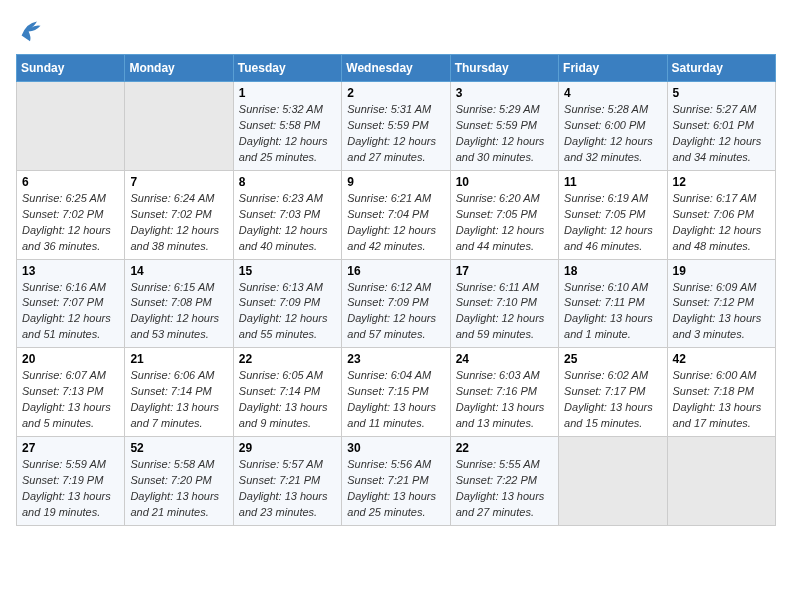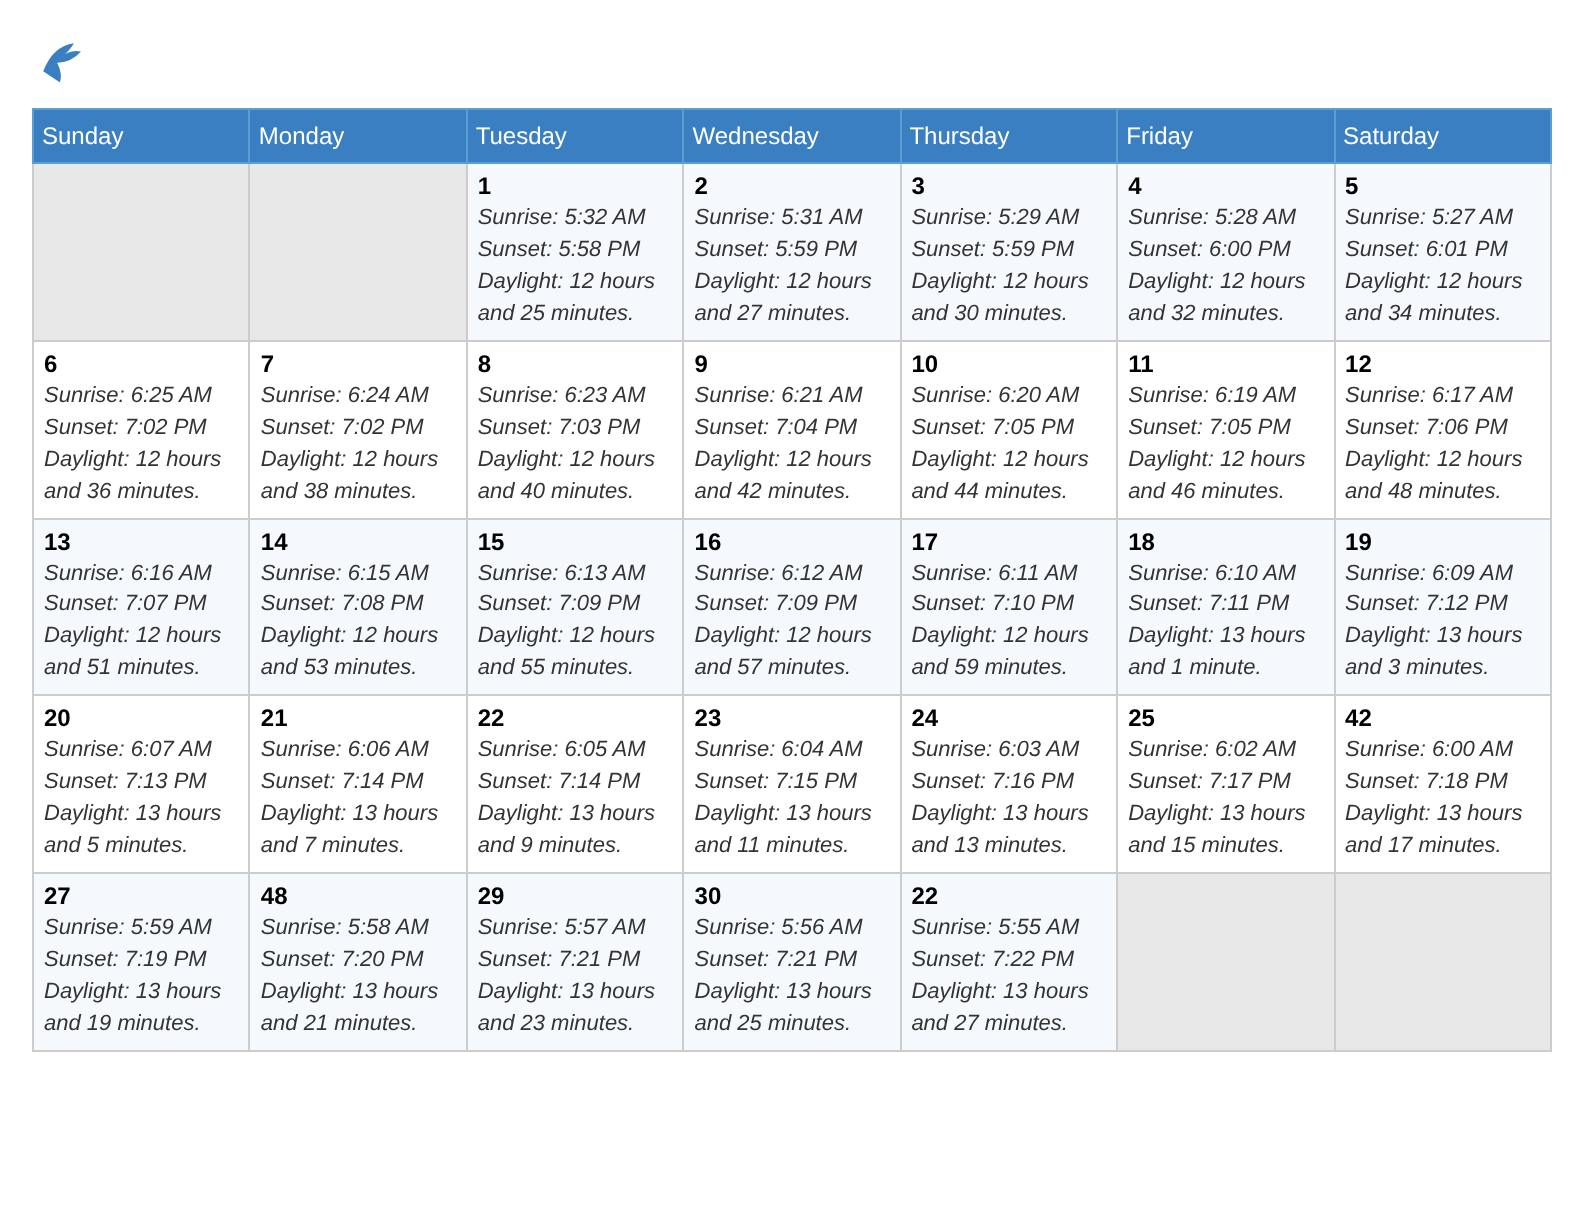--- a/index.html
+++ b/index.html
@@ -50,21 +50,21 @@
       width: 100%;
       border-collapse: collapse;
       font-size: 11px;
     }
     thead tr th {
       background-color: #3a7fc1;
       color: #fff;
       padding: 6px 4px;
       text-align: left;
       font-size: 12px;
-      font-weight: normal;
+      font-weight: bold;
       border: 1px solid #5a9fd4;
     }
     tbody tr td {
       border: 1px solid #ccc;
       padding: 4px 5px;
       vertical-align: top;
       height: 78px;
       width: calc(100% / 7);
       background: #fff;
     }
@@ -234,21 +234,21 @@
           <span class="day-number">42</span>
           <div class="day-info">Sunrise: 6:00 AM<br>Sunset: 7:18 PM<br>Daylight: 13 hours and 17 minutes.</div>
         </td>
       </tr>
       <tr>
         <td>
           <span class="day-number">27</span>
           <div class="day-info">Sunrise: 5:59 AM<br>Sunset: 7:19 PM<br>Daylight: 13 hours and 19 minutes.</div>
         </td>
         <td>
-          <span class="day-number">48</span>
+          <span class="day-number">52</span>
           <div class="day-info">Sunrise: 5:58 AM<br>Sunset: 7:20 PM<br>Daylight: 13 hours and 21 minutes.</div>
         </td>
         <td>
           <span class="day-number">29</span>
           <div class="day-info">Sunrise: 5:57 AM<br>Sunset: 7:21 PM<br>Daylight: 13 hours and 23 minutes.</div>
         </td>
         <td>
           <span class="day-number">30</span>
           <div class="day-info">Sunrise: 5:56 AM<br>Sunset: 7:21 PM<br>Daylight: 13 hours and 25 minutes.</div>
         </td>

